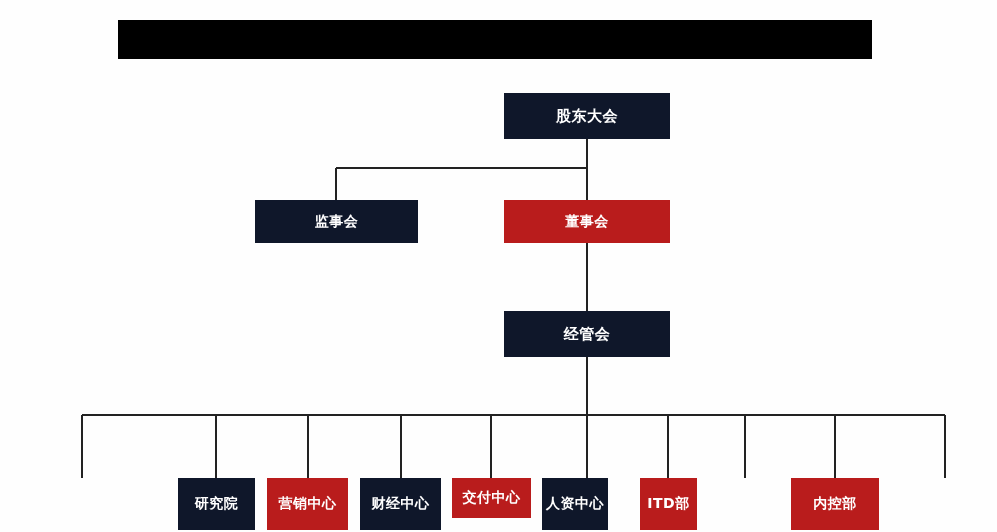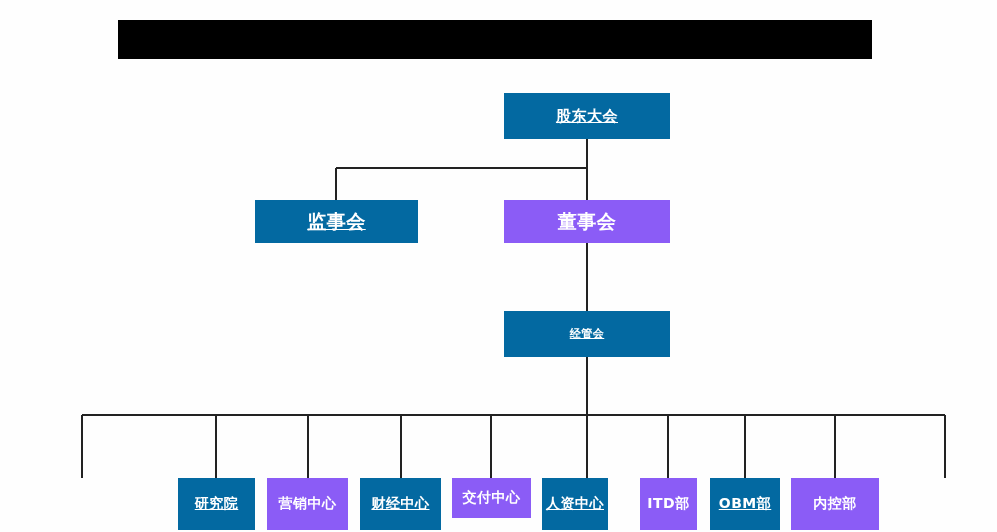--- a/index.html
+++ b/index.html
@@ -44,33 +44,33 @@
     display: flex;
     align-items: center;
     justify-content: center;
     text-align: center;
     color: #FFFFFF;
     line-height: 1.25;
     letter-spacing: 0.5px;
     font-weight: bold;
     -webkit-font-smoothing: antialiased;
   }
-  .node.bright { background: #0369a1; text-decoration: underline; }
-  .node.light  { background: #8b5cf6; }
+  .node.bright { background: #0f172a; }
+  .node.light  { background: #b91c1c; }
 
   .node-label {
     display: block;
     padding: 0 4px;
     white-space: pre-line;
   }
 
   
   .lvl1 { font-size: 15px; }
-  .lvl2 { font-size: 19px; }
-  .lvl3 { font-size: 11px; }
+  .lvl2 { font-size: 14px; }
+  .lvl3 { font-size: 15px; }
   .leaf { font-size: 14px; }
   .leaf-small { font-size: 11.5px; line-height: 1.45; }
 </style>
 </head>
 <body>
 
 <div id="chart-root">
 
   <div class="title-banner"></div>
 
@@ -134,22 +134,19 @@
   </div>
 
   <div class="node bright leaf" style="left:542px; top:478px; width:66px; height:52px;">
     <span class="node-label">人资中心</span>
   </div>
 
   <div class="node light leaf" style="left:640px; top:478px; width:57px; height:52px;">
     <span class="node-label">ITD部</span>
   </div>
 
-  <div class="node bright leaf" style="left:710px; top:478px; width:70px; height:52px;">
-    <span class="node-label">OBM部</span>
-  </div>
 
   <div class="node light leaf" style="left:791px; top:478px; width:88px; height:52px;">
     <span class="node-label">内控部</span>
   </div>
 
 
 </div>
 
 </body></html>

